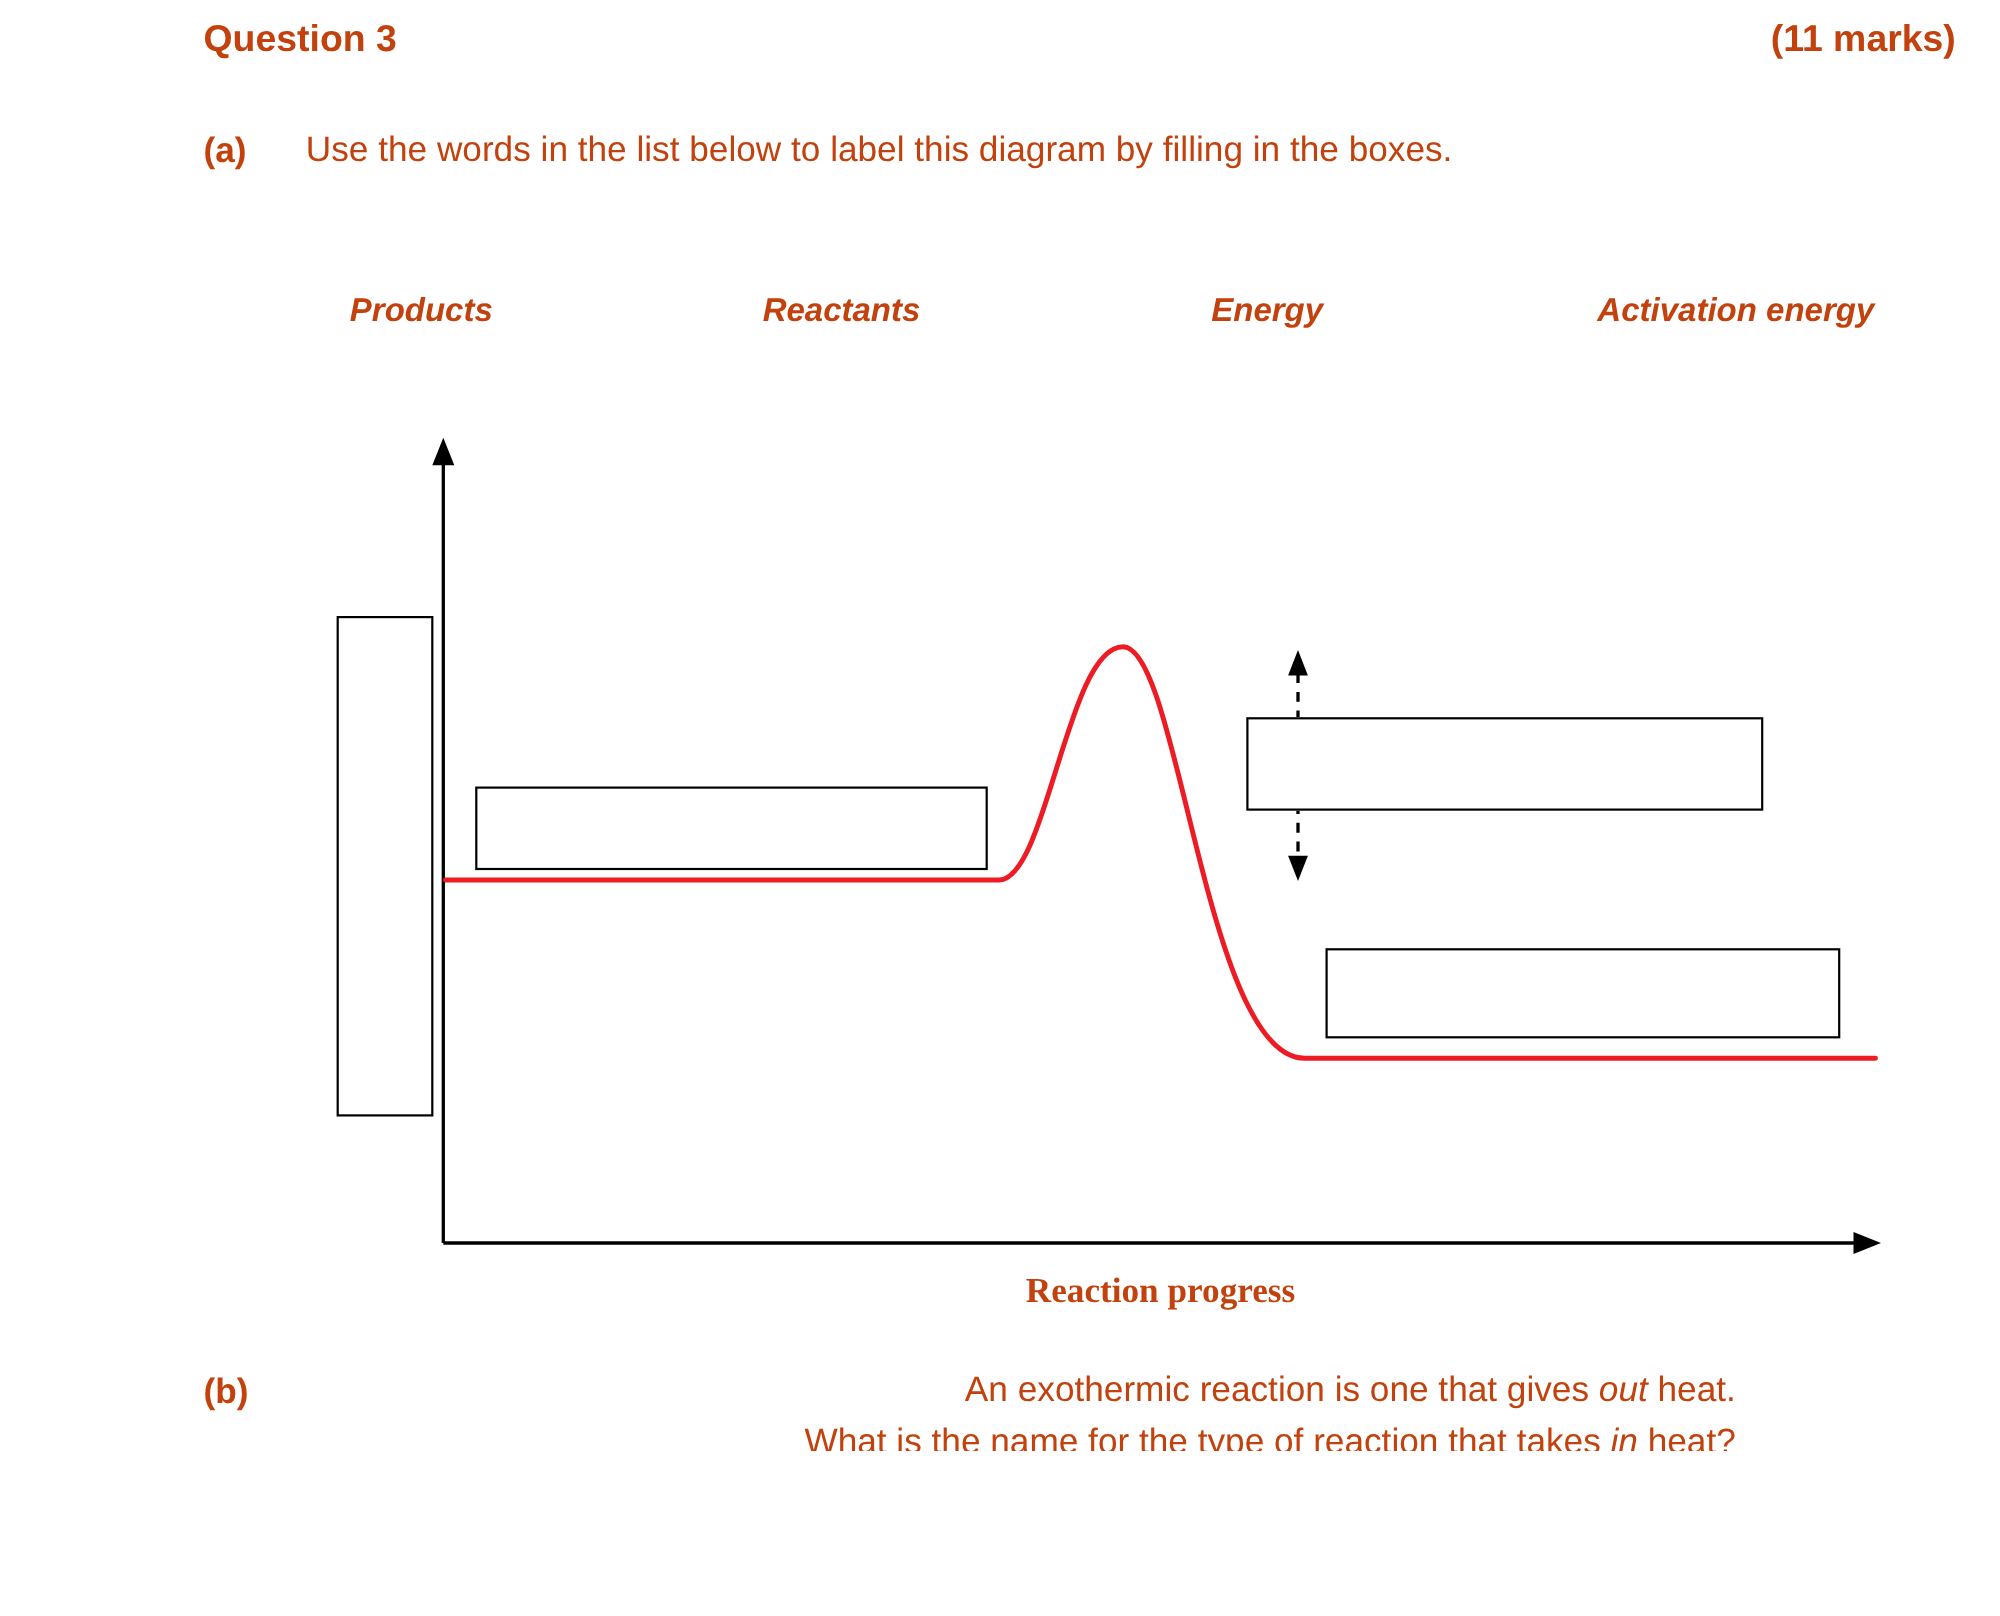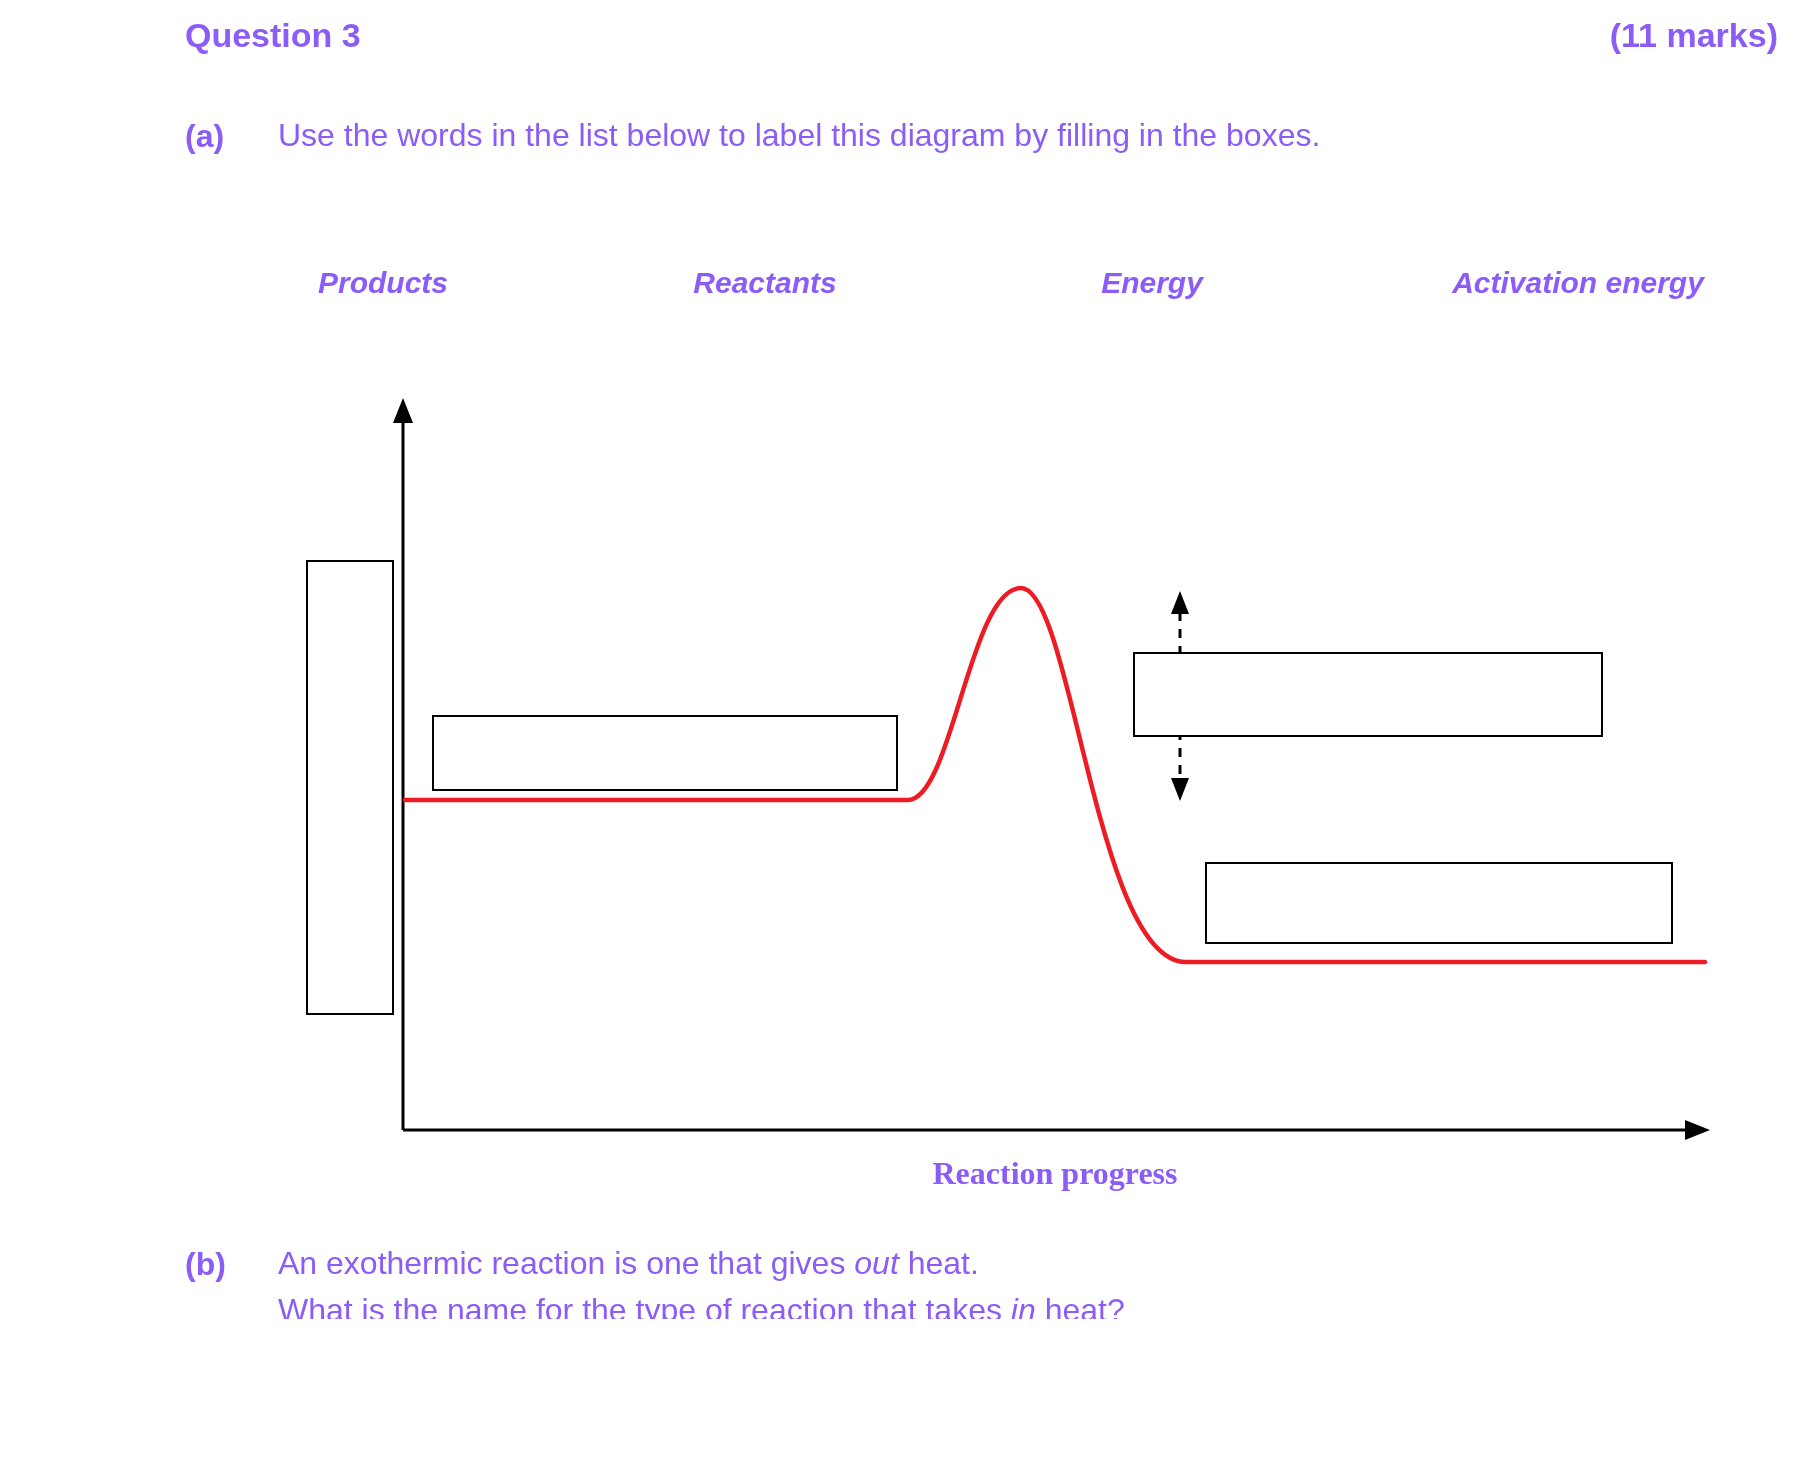--- a/index.html
+++ b/index.html
@@ -6,21 +6,21 @@
     margin: 0;
     padding: 0;
     background: #ffffff;
   }
   .page {
     position: relative;
     width: 1818px;
     height: 1319px;
     background: #ffffff;
     font-family: "Liberation Sans", sans-serif;
-    color: #8b5cf6;
+    color: #c2410c;
     overflow: hidden;
   }
   .abs { position: absolute; }
   .body-text { font-size: 32px; line-height: 47px; }
   .heading-text { font-size: 34px; font-weight: bold; }
   .word-label { font-size: 30px; font-weight: bold; transform: translateX(-50%); white-space: nowrap; font-style: italic; }
   .fill-box {
     position: absolute;
     background: #ffffff;
     border: 2.5px solid #000000;
@@ -88,21 +88,21 @@
     <span></span>
   </div>
 
   <div class="fill-box" style="left:1205px; top:862px; width:468px; height:82px;">
     <span></span>
   </div>
 
   <div class="abs axis-label" style="left:1055px; top:1155px;font-family:Liberation Serif, serif;">Reaction progress</div>
 
   <div class="abs part-label" style="left:185px; top:1246px;">(b)</div>
-  <div class="abs body-text" style="left:278px; top:1240px; width:1300px;">
+  <div class="abs body-text" style="left:278px; top:1240px; width:1300px;text-align:right;">
     <div>
       <span>An exothermic reaction is one that gives </span><em class="inline-it">out</em><span> heat.</span>
     </div>
     <div>
       <span>What is the name for the type of reaction that takes </span><em class="inline-it">in</em><span> heat?</span>
     </div>
   </div>
 
   <div class="answer-box" style="left:281px; top:1352px; width:1494px; height:96px;">
     <span class="body-text"></span>

